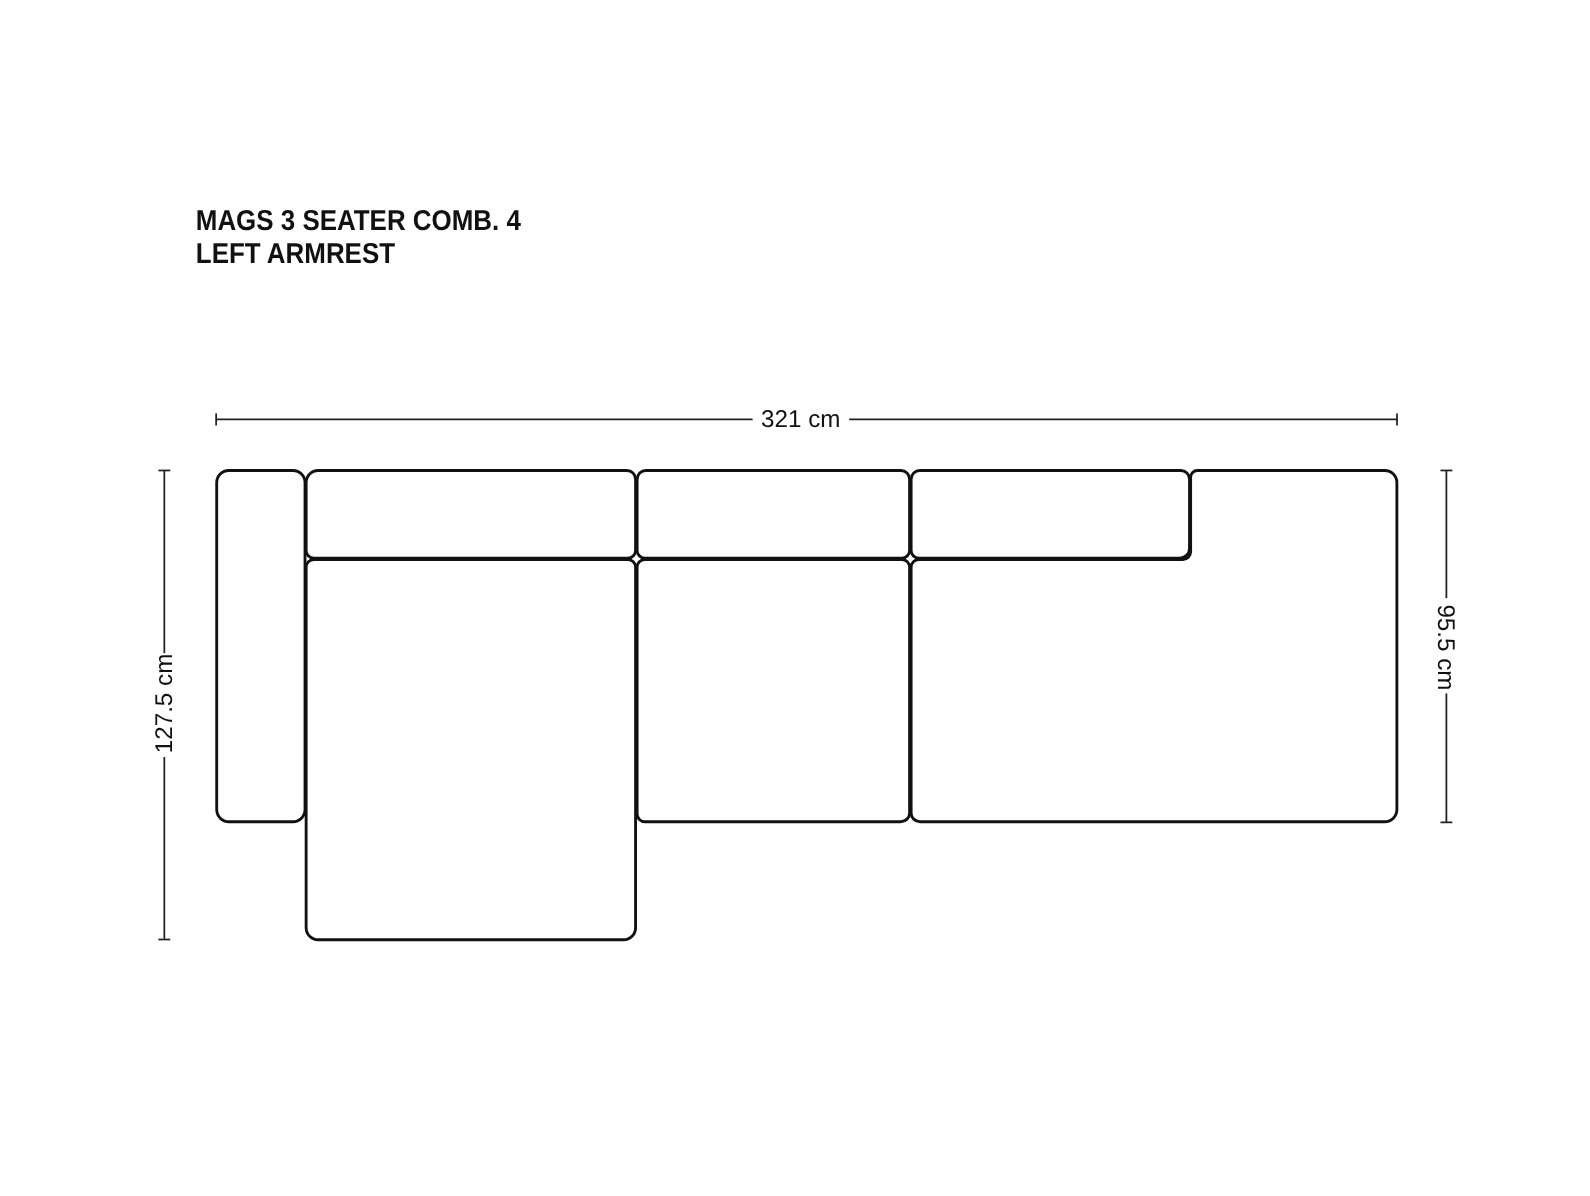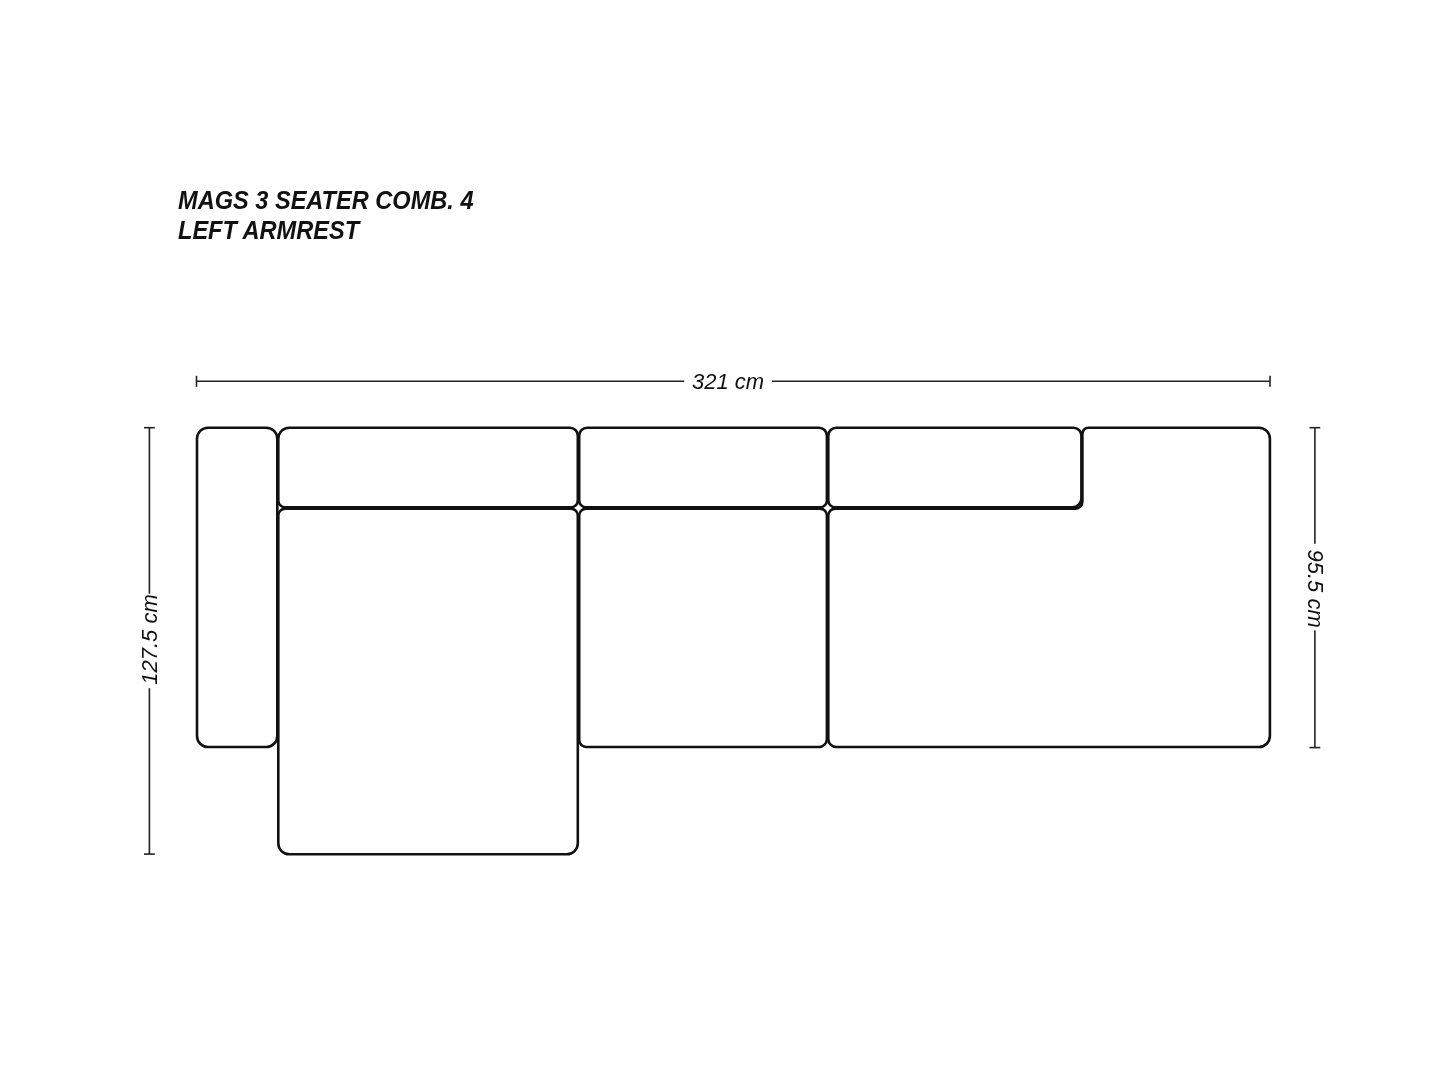--- a/index.html
+++ b/index.html
@@ -1,17 +1,17 @@
 <!DOCTYPE html>
 <html><head>
 <meta charset="utf-8">
 <style>
   html,body{margin:0;padding:0;background:#fff;}
   .page{position:relative;width:1445px;height:1087px;background:#fff;overflow:hidden;
-        font-family:"Liberation Sans",sans-serif;font-style:italic;}
+        font-family:"Liberation Sans",sans-serif;}
   .title{position:absolute;left:178px;top:184.9px;font-weight:bold;font-size:26.2px;
          line-height:30px;letter-spacing:0px;color:#111;white-space:pre;
          transform:scaleX(0.9);transform-origin:0 0;}
 </style>
 </head>
 <body>
 <div class="page">
   <div class="title">MAGS 3 SEATER COMB. 4
 LEFT ARMREST</div>
   <svg width="1445" height="1087" viewBox="0 0 1445 1087" style="position:absolute;left:0;top:0">

